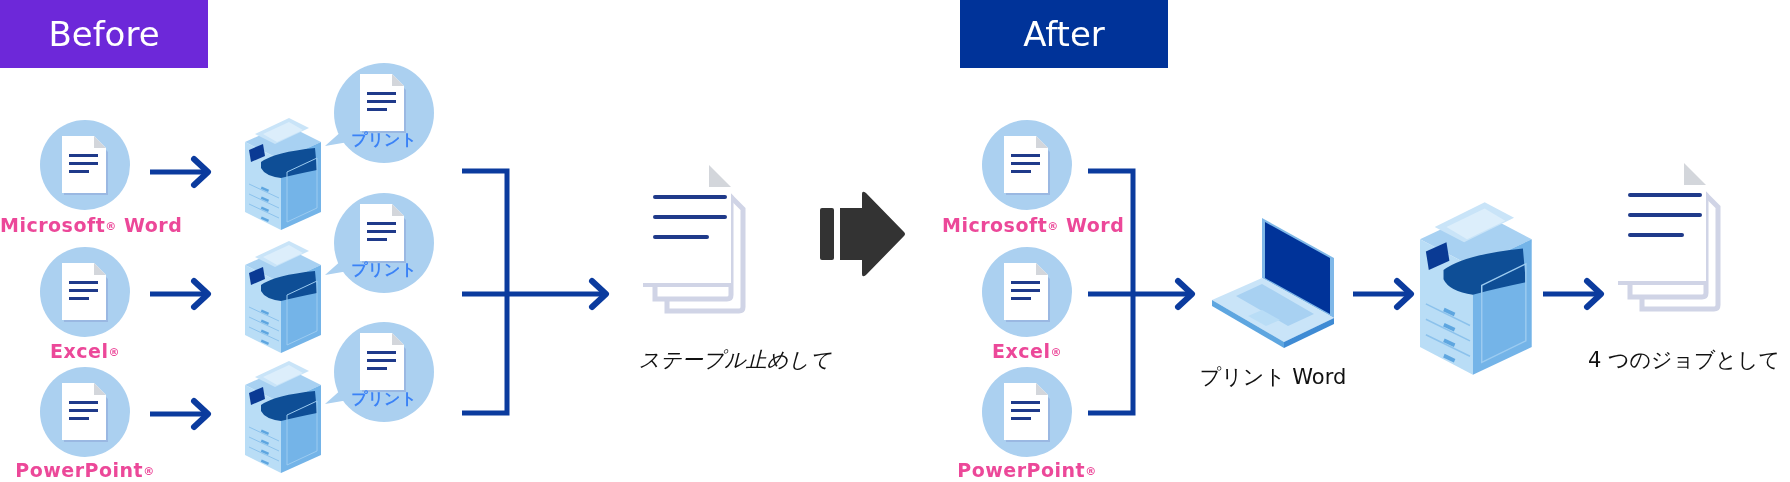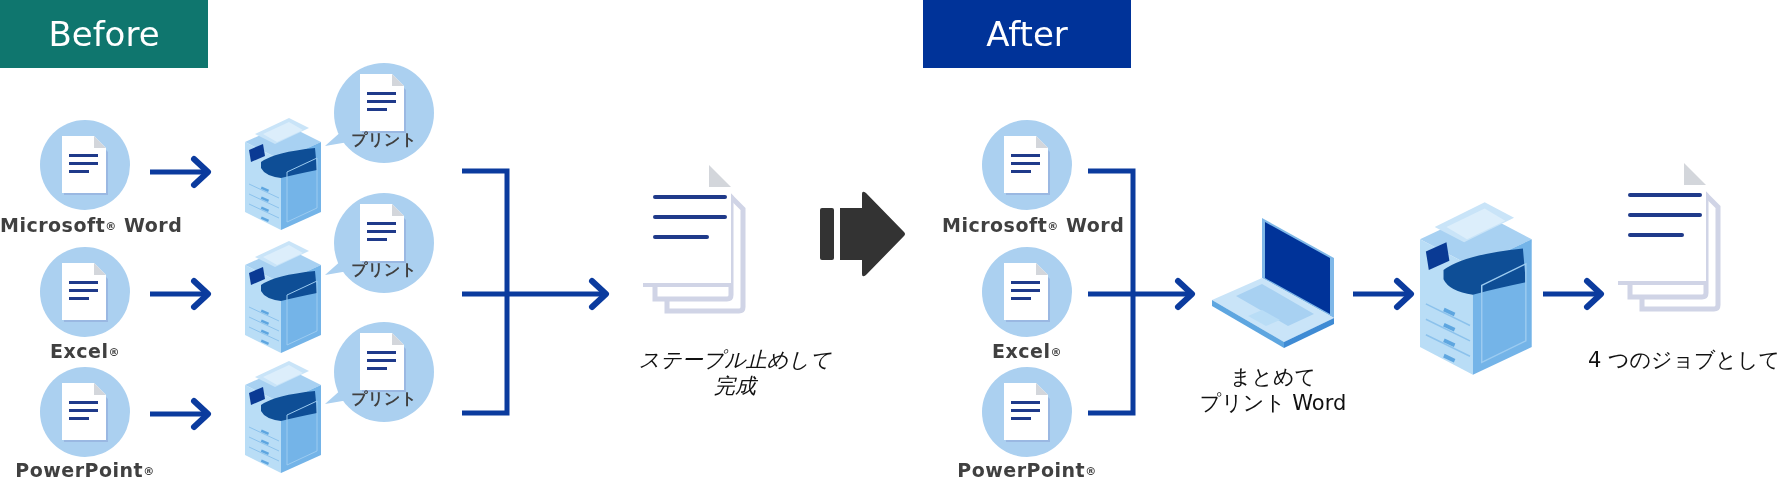--- a/index.html
+++ b/index.html
@@ -1,28 +1,28 @@
 <!DOCTYPE html>
 <html><head>
 <meta charset="utf-8">
 <style>
   html, body { margin:0; padding:0; background:#ffffff; }
   body { width:1790px; height:482px; position:relative; overflow:hidden;
          font-family:"DejaVu Sans", "Liberation Sans", sans-serif; }
   .tag { position:absolute; top:0; height:68px; color:#fff; font-size:34px;
          display:flex; align-items:center; justify-content:center;
          font-family:"DejaVu Sans", sans-serif; }
-  .tag-before { left:0; width:208px; background:#0f766e; }
-  .tag-after { left:923px; width:208px; background:#003399; }
-  .applabel { position:absolute; color:#404040; font-weight:bold; font-size:19px;
+  .tag-before { left:0; width:208px; background:#6d28d9; }
+  .tag-after { left:960px; width:208px; background:#003399; }
+  .applabel { position:absolute; color:#ec4899; font-weight:bold; font-size:19px;
               white-space:nowrap; text-align:center; letter-spacing:0.5px; }
   .applabel sup { font-size:11px; vertical-align:2px; }
   .caption { position:absolute; color:#111; font-size:21px; text-align:center;
              line-height:26px; white-space:nowrap; }
-  .bubble-text { position:absolute; color:#404040; font-weight:bold; font-size:16px; text-align:center; width:80px; }
+  .bubble-text { position:absolute; color:#3b82f6; font-weight:bold; font-size:16px; text-align:center; width:80px; }
   svg { position:absolute; left:0; top:0; overflow:visible; }
 </style>
 </head>
 <body>
 
 <div class="tag tag-before">
     <span>Before</span>
   </div>
 <div class="tag tag-after">
     <span>After</span>
@@ -174,33 +174,31 @@
 </div>
 <div class="applabel" style="left:20px; top:340px; width:130px;">
   <span>Excel</span><sup>®</sup>
 </div>
 <div class="applabel" style="left:10px; top:459px; width:150px;">
   <span>PowerPoint</span><sup>®</sup>
 </div>
 
 <div class="caption" style="left:615px; top:347px; width:240px;font-style:italic;">
   <div>ステープル止めして</div>
-  <div>完成</div>
 </div>
 
 <div class="applabel" style="left:942px; top:214px; width:170px;">
   <span>Microsoft</span><sup>®</sup><span> Word</span>
 </div>
 <div class="applabel" style="left:962px; top:340px; width:130px;">
   <span>Excel</span><sup>®</sup>
 </div>
 <div class="applabel" style="left:952px; top:459px; width:150px;">
   <span>PowerPoint</span><sup>®</sup>
 </div>
 
 <div class="caption" style="left:1183px; top:364px; width:180px;">
-  <div>まとめて</div>
   <div>プリント Word</div>
 </div>
 
 <div class="caption" style="left:1578px; top:347px; width:212px;">
   <div>4 つのジョブとして</div>
 </div>
 
 </body></html>

